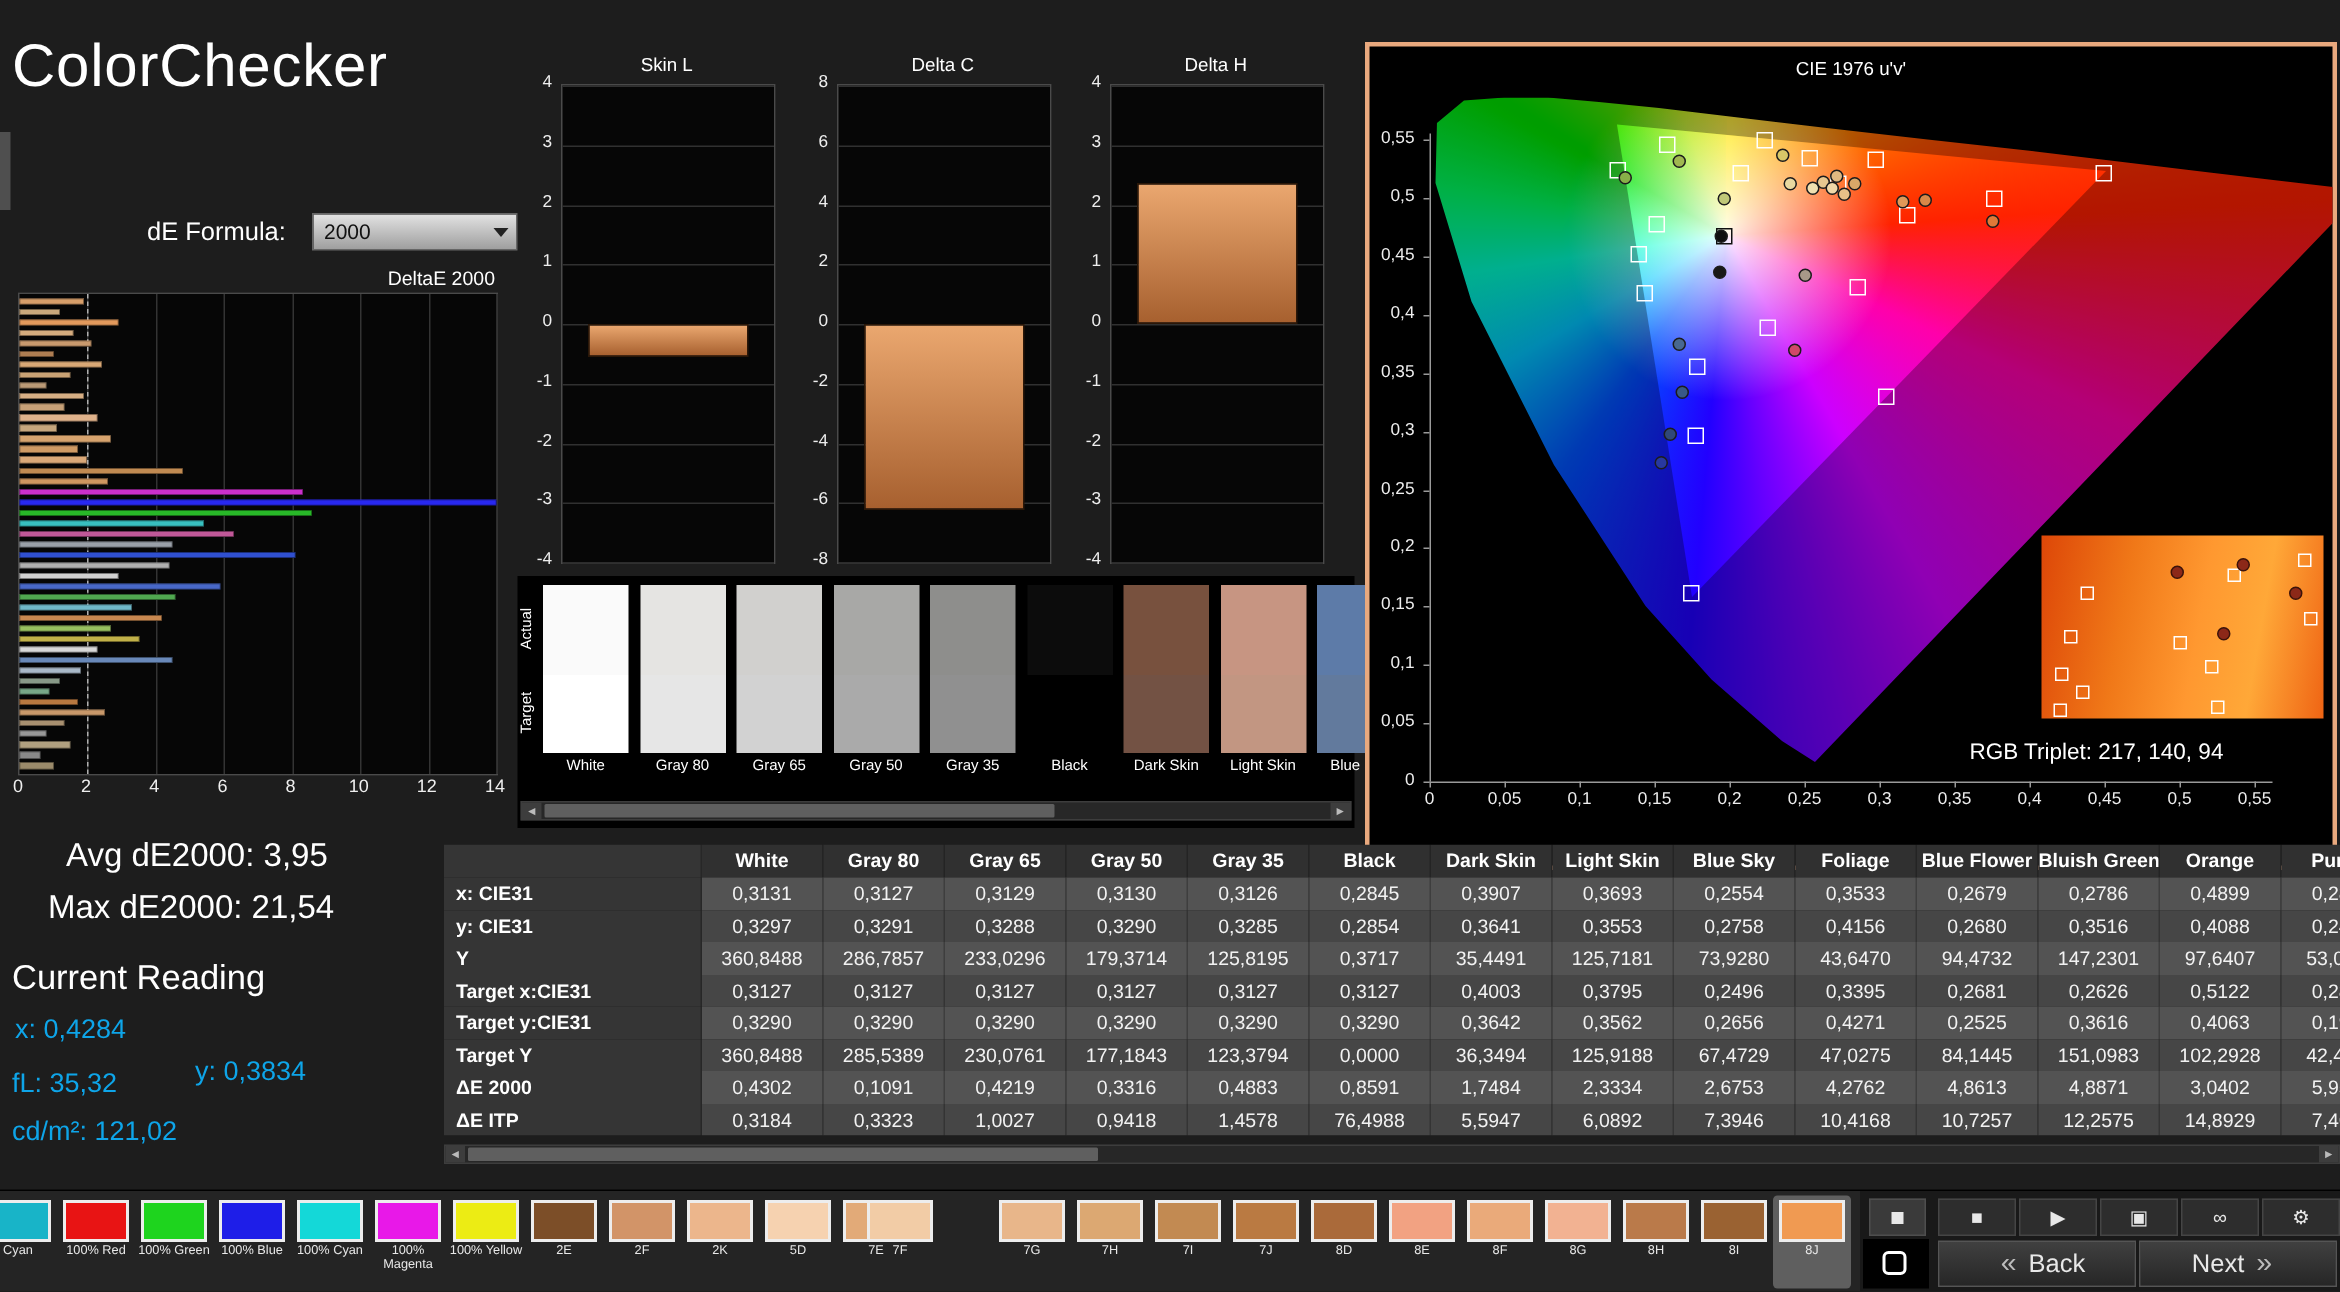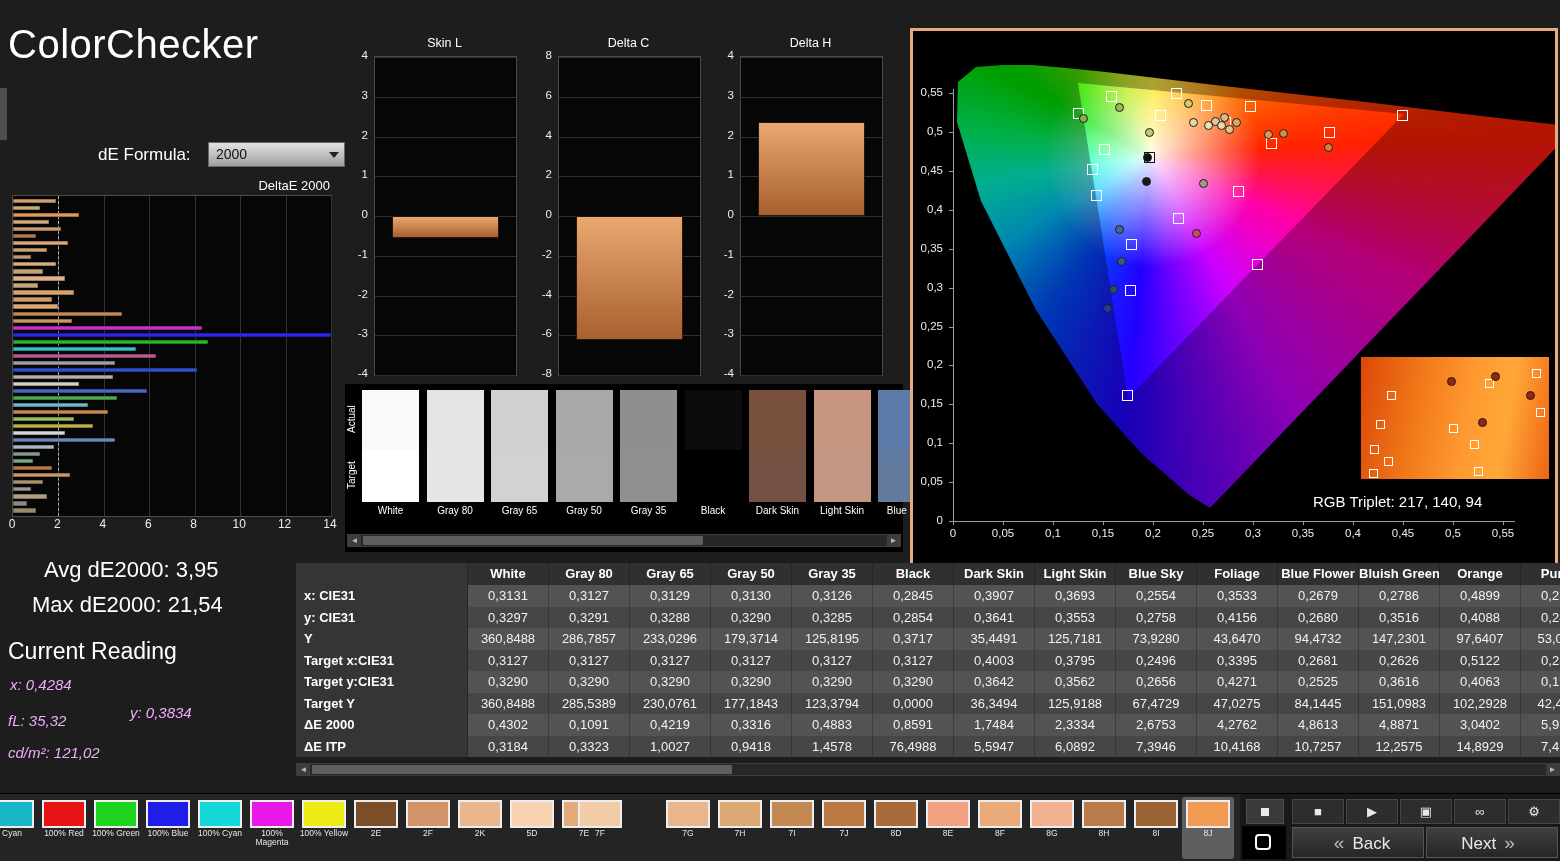--- a/index.html
+++ b/index.html
@@ -83,21 +83,21 @@
   .cie-inset{position:absolute;left:448px;top:326px;width:188px;height:122px;
        background:linear-gradient(100deg,#dd4708,#f07818 30%,#ff9830 55%,#ffa838 75%,#ef6414);}
   .ins-square{position:absolute;width:9px;height:9px;border:1.5px solid #fff;box-sizing:border-box;}
   .ins-circle{position:absolute;width:7px;height:7px;border-radius:50%;background:#8c2818;border:1px solid #3c130a;}
   .rgb-label{position:absolute;left:400px;top:462px;width:215px;font-size:15px;color:#fff;}
 
   
   .stat{position:absolute;font-size:22px;color:#fff;}
   .stat.avg{left:44px;top:557px;} .stat.max{left:32px;top:592px;}
   .stat.reading{left:8px;top:638px;font-size:23px;}
-  .small-stat{position:absolute;font-size:15px;color:#f0abfc;font-style:italic;}
+  .small-stat{position:absolute;font-size:18px;color:#0ea5e9;}
   .sx{left:10px;top:676px;} .sy{left:130px;top:704px;}
   .sfl{left:8px;top:712px;} .scd{left:8px;top:744px;}
 
   
   .table{position:absolute;left:296px;top:563px;width:1264px;overflow:hidden;}
   .thead,.tr{display:flex;}
   .th,.td{flex:0 0 81px;width:81px;text-align:center;font-size:13px;line-height:21.5px;height:21.5px;
           border-right:1px solid rgba(0,0,0,.25);box-sizing:border-box;overflow:hidden;white-space:nowrap;}
   .th{background:#303030;font-weight:bold;color:#fff;height:22px;line-height:22px;}
   .th.corner,.td.label{flex:0 0 172px;width:172px;text-align:left;padding-left:8px;font-weight:bold;background:#353535;}
@@ -342,20 +342,21 @@
     <div class="hscroll swatch-scroll">
       <div class="arrow left">◄</div>
       <div class="thumb"></div>
       <div class="arrow right">►</div>
     </div>
   </div>
 
   <div class="cie">
     <div class="cie-locus"></div>
     <div class="cie-triangle"></div>
+    <div class="cie-title">CIE 1976 u'v'</div>
     <div class="cie-xaxis"></div>
     <div class="cie-yaxis"></div>
     <div id="cie-xlabels">
         <span class="cie-xlabel" style="left: 40px;">0</span>
         <div class="cie-xtick" style="left: 40px;"></div>
         <span class="cie-xlabel" style="left: 90px;">0,05</span>
         <div class="cie-xtick" style="left: 90px;"></div>
         <span class="cie-xlabel" style="left: 140px;">0,1</span>
         <div class="cie-xtick" style="left: 140px;"></div>
         <span class="cie-xlabel" style="left: 190px;">0,15</span>

